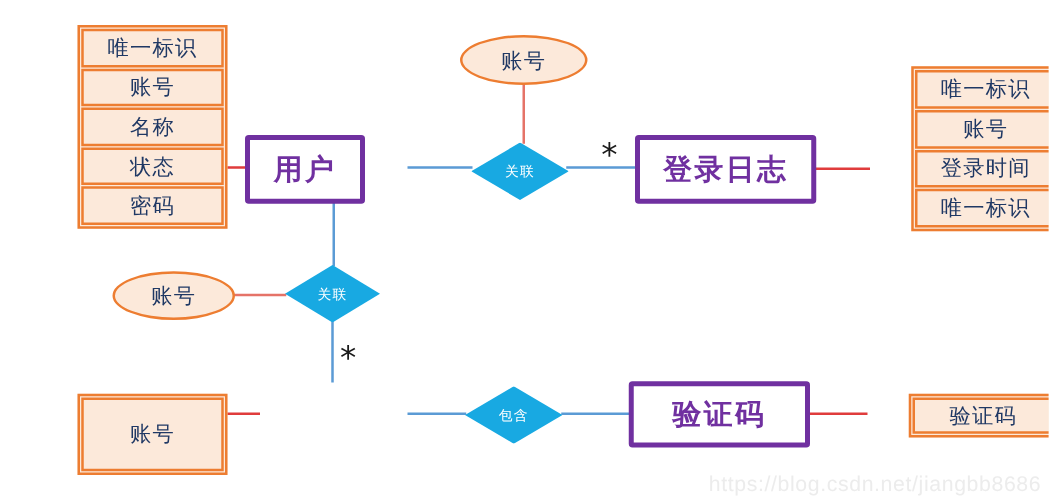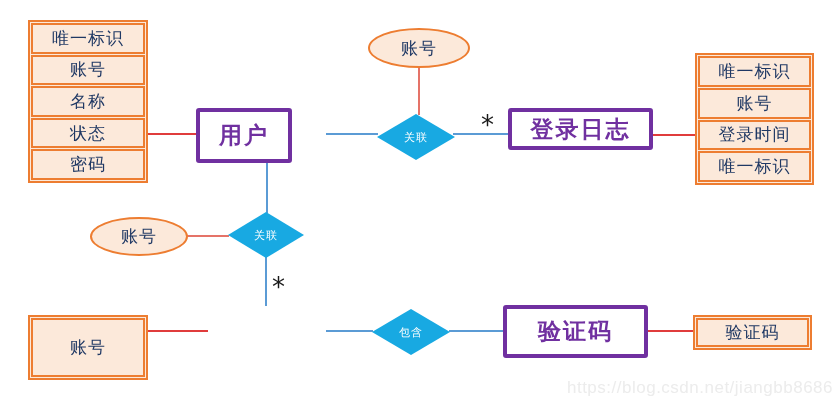--- a/index.html
+++ b/index.html
@@ -4,21 +4,21 @@
 <style>
   html,body{margin:0;padding:0;background:#fff;}
   .canvas{
     position:relative;width:839px;height:401px;background:#fff;overflow:hidden;
     font-family:"Liberation Serif", serif;
   }
   
   .attr-table{
     position:absolute;display:flex;flex-direction:column;box-sizing:border-box;
     border:2px solid var(--attribute-border);background:var(--attribute-fill);
-    padding:1px;gap:1px;
+    padding:1px;gap:1px;margin-left:34px;
   }
   .attr-row{
     flex:1;display:flex;align-items:center;justify-content:center;box-sizing:border-box;
     border:2px solid var(--attribute-border);background:var(--attribute-fill);
     color:var(--attribute-text);font-size:17px;letter-spacing:1px;
   }
   
   .entity{
     position:absolute;display:flex;align-items:center;justify-content:center;box-sizing:border-box;
     border:4px solid var(--entity-border);background:#fff;border-radius:3px;
@@ -90,21 +90,21 @@
 
   <div class="attr-table" style="left:28px;top:315px;width:120px;height:65px;">
     <div class="attr-row">账号</div>
   </div>
 
   <div class="attr-table" style="left:693px;top:315px;width:119px;height:35px;">
     <div class="attr-row">验证码</div>
   </div>
 
   <div class="entity" style="left:196px;top:108px;width:96px;height:55px;">用户</div>
-  <div class="entity" style="left:508px;top:108px;width:145px;height:42px;">登录日志</div>
+  <div class="entity" style="left:508px;top:108px;width:145px;height:55px;">登录日志</div>
   <div class="entity" style="left:503px;top:305px;width:145px;height:53px;">验证码</div>
 
   <div class="ellipse" style="left:368px;top:28px;width:102px;height:40px;">账号</div>
   <div class="ellipse" style="left:90px;top:217px;width:98px;height:39px;">账号</div>
 
   <div class="diamond" style="left:377px;top:114px;width:78px;height:46px;">关联</div>
   <div class="diamond" style="left:228px;top:212px;width:76px;height:46px;">关联</div>
   <div class="diamond" style="left:372px;top:309px;width:78px;height:46px;">包含</div>
 
   <div class="star" style="left:481px;top:112px;">*</div>

